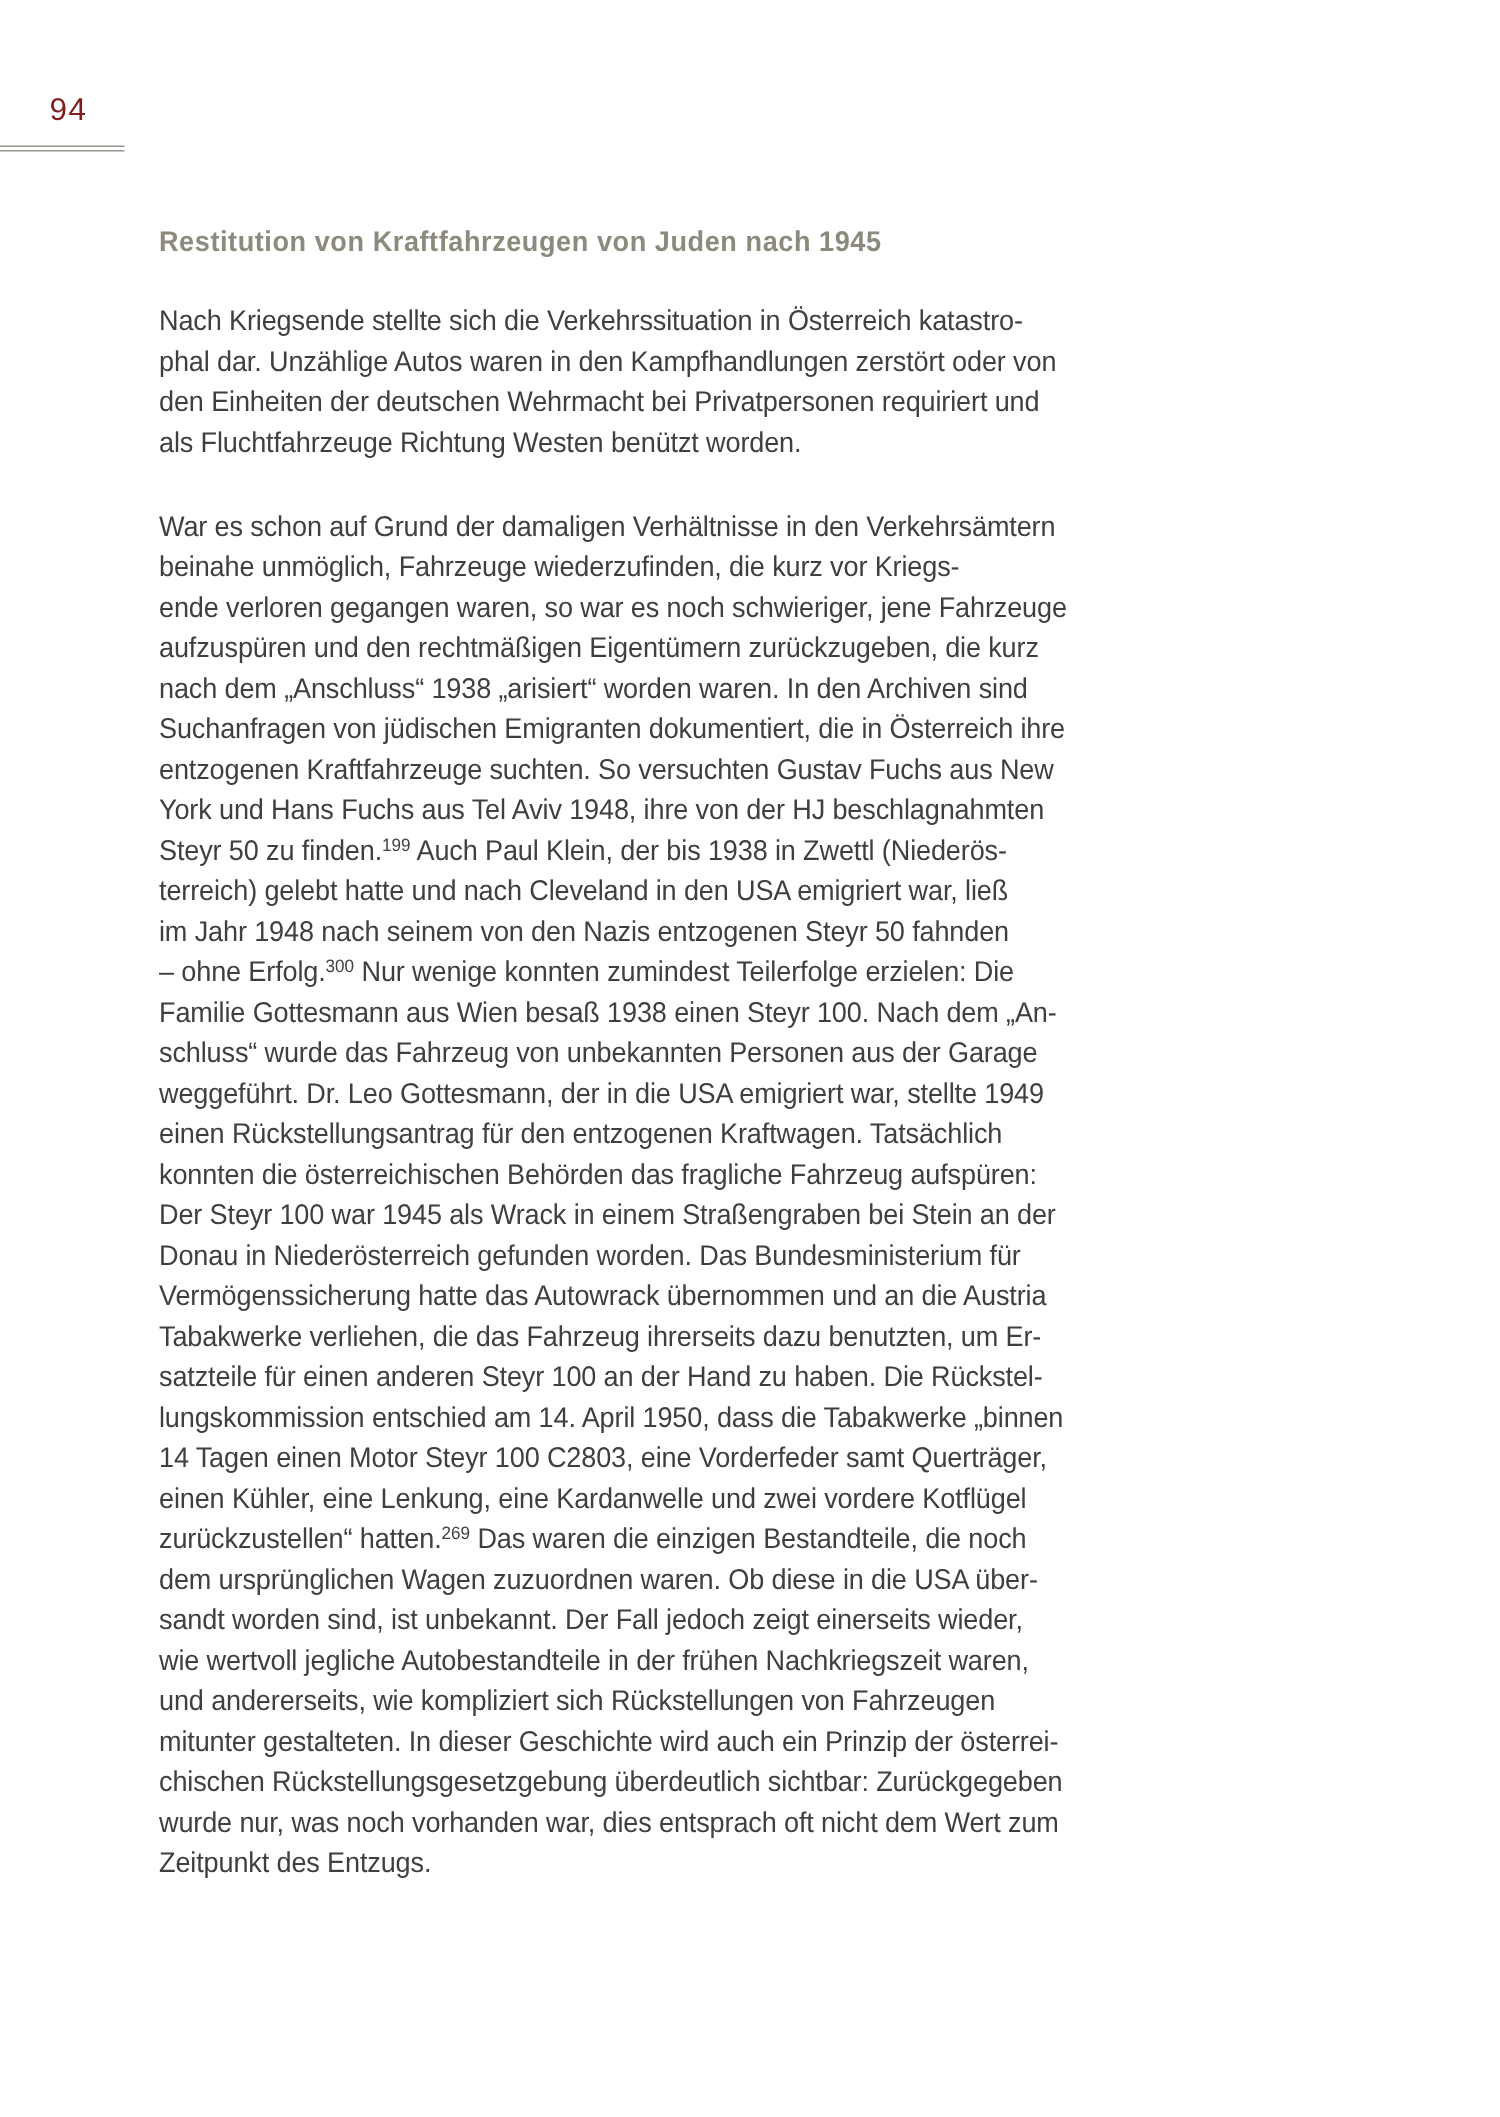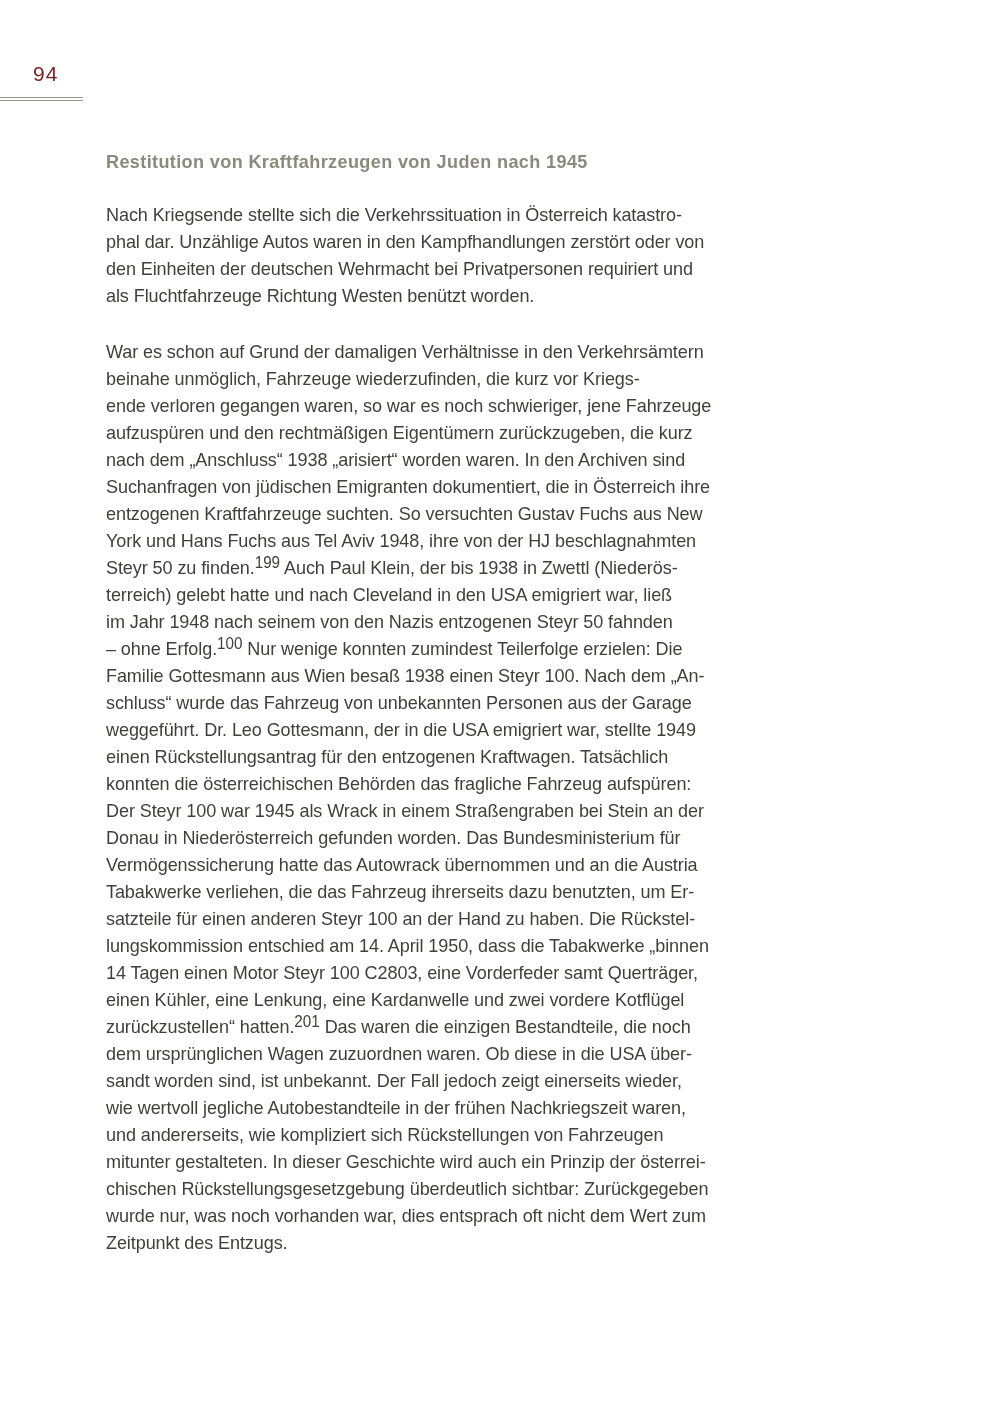--- a/index.html
+++ b/index.html
@@ -51,21 +51,21 @@
   }
   .para {
     font-size: 19px;
     line-height: 27px;
     letter-spacing: -0.1px;
   }
   .para-1 { margin-top: 28px; }
   .para-2 { margin-top: 29px; }
   .line { white-space: nowrap; }
   .fn {
-    font-size: 16px;
+    font-size: 12px;
     line-height: 0;
     vertical-align: 6px;
     letter-spacing: 0;
   }
 </style>
 </head>
 <body>
 
 <div class="page">
 
@@ -89,35 +89,35 @@
         <div class="line">beinahe unmöglich, Fahrzeuge wiederzufinden, die kurz vor Kriegs-</div>
         <div class="line">ende verloren gegangen waren, so war es noch schwieriger, jene Fahrzeuge</div>
         <div class="line">aufzuspüren und den rechtmäßigen Eigentümern zurückzugeben, die kurz</div>
         <div class="line">nach dem „Anschluss“ 1938 „arisiert“ worden waren. In den Archiven sind</div>
         <div class="line">Suchanfragen von jüdischen Emigranten dokumentiert, die in Österreich ihre</div>
         <div class="line">entzogenen Kraftfahrzeuge suchten. So versuchten Gustav Fuchs aus New</div>
         <div class="line">York und Hans Fuchs aus Tel Aviv 1948, ihre von der HJ beschlagnahmten</div>
         <div class="line">Steyr 50 zu finden.<sup class="fn">199</sup> Auch Paul Klein, der bis 1938 in Zwettl (Niederös-</div>
         <div class="line">terreich) gelebt hatte und nach Cleveland in den USA emigriert war, ließ</div>
         <div class="line">im Jahr 1948 nach seinem von den Nazis entzogenen Steyr 50 fahnden</div>
-        <div class="line">– ohne Erfolg.<sup class="fn">100</sup> Nur wenige konnten zumindest Teilerfolge erzielen: Die</div>
+        <div class="line">– ohne Erfolg.<sup class="fn">300</sup> Nur wenige konnten zumindest Teilerfolge erzielen: Die</div>
         <div class="line">Familie Gottesmann aus Wien besaß 1938 einen Steyr 100. Nach dem „An-</div>
         <div class="line">schluss“ wurde das Fahrzeug von unbekannten Personen aus der Garage</div>
         <div class="line">weggeführt. Dr. Leo Gottesmann, der in die USA emigriert war, stellte 1949</div>
         <div class="line">einen Rückstellungsantrag für den entzogenen Kraftwagen. Tatsächlich</div>
         <div class="line">konnten die österreichischen Behörden das fragliche Fahrzeug aufspüren:</div>
         <div class="line">Der Steyr 100 war 1945 als Wrack in einem Straßengraben bei Stein an der</div>
         <div class="line">Donau in Niederösterreich gefunden worden. Das Bundesministerium für</div>
         <div class="line">Vermögenssicherung hatte das Autowrack übernommen und an die Austria</div>
         <div class="line">Tabakwerke verliehen, die das Fahrzeug ihrerseits dazu benutzten, um Er-</div>
         <div class="line">satzteile für einen anderen Steyr 100 an der Hand zu haben. Die Rückstel-</div>
         <div class="line">lungskommission entschied am 14. April 1950, dass die Tabakwerke „binnen</div>
         <div class="line">14 Tagen einen Motor Steyr 100 C2803, eine Vorderfeder samt Querträger,</div>
         <div class="line">einen Kühler, eine Lenkung, eine Kardanwelle und zwei vordere Kotflügel</div>
-        <div class="line">zurückzustellen“ hatten.<sup class="fn">201</sup> Das waren die einzigen Bestandteile, die noch</div>
+        <div class="line">zurückzustellen“ hatten.<sup class="fn">269</sup> Das waren die einzigen Bestandteile, die noch</div>
         <div class="line">dem ursprünglichen Wagen zuzuordnen waren. Ob diese in die USA über-</div>
         <div class="line">sandt worden sind, ist unbekannt. Der Fall jedoch zeigt einerseits wieder,</div>
         <div class="line">wie wertvoll jegliche Autobestandteile in der frühen Nachkriegszeit waren,</div>
         <div class="line">und andererseits, wie kompliziert sich Rückstellungen von Fahrzeugen</div>
         <div class="line">mitunter gestalteten. In dieser Geschichte wird auch ein Prinzip der österrei-</div>
         <div class="line">chischen Rückstellungsgesetzgebung überdeutlich sichtbar: Zurückgegeben</div>
         <div class="line">wurde nur, was noch vorhanden war, dies entsprach oft nicht dem Wert zum</div>
         <div class="line">Zeitpunkt des Entzugs.</div>
       </div>
 

